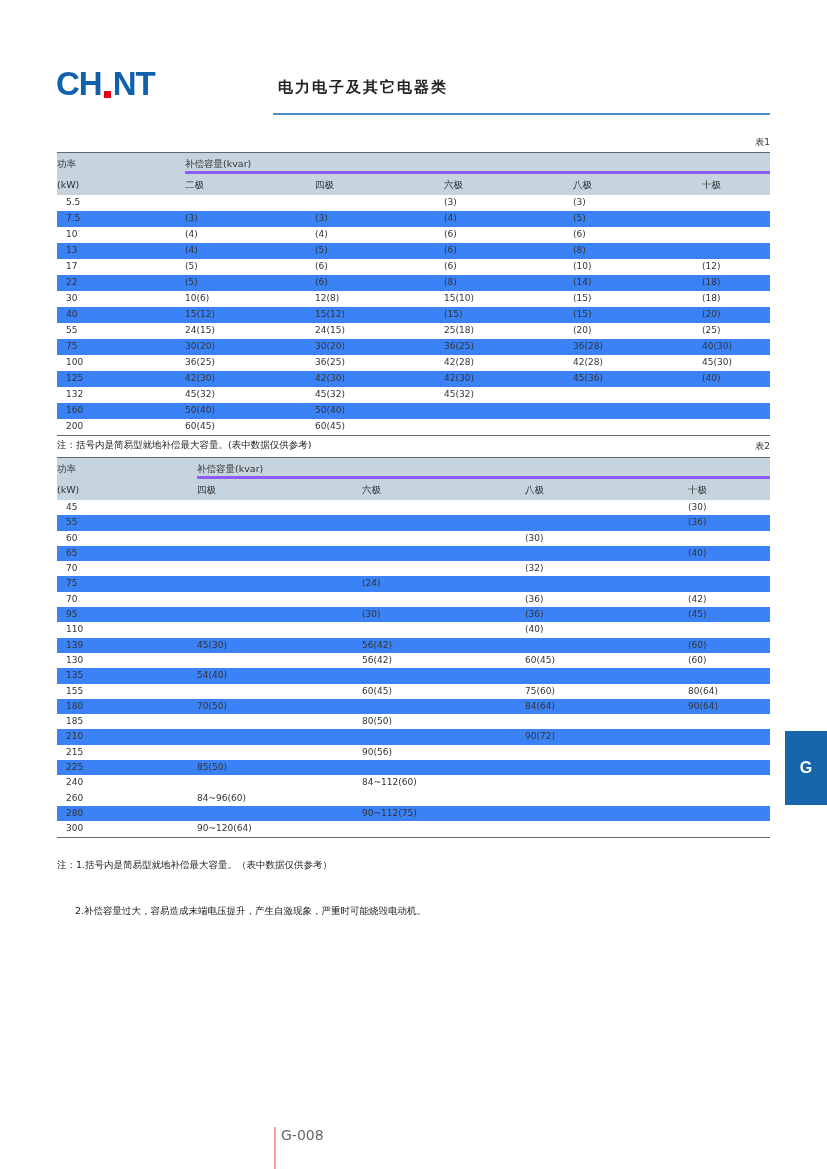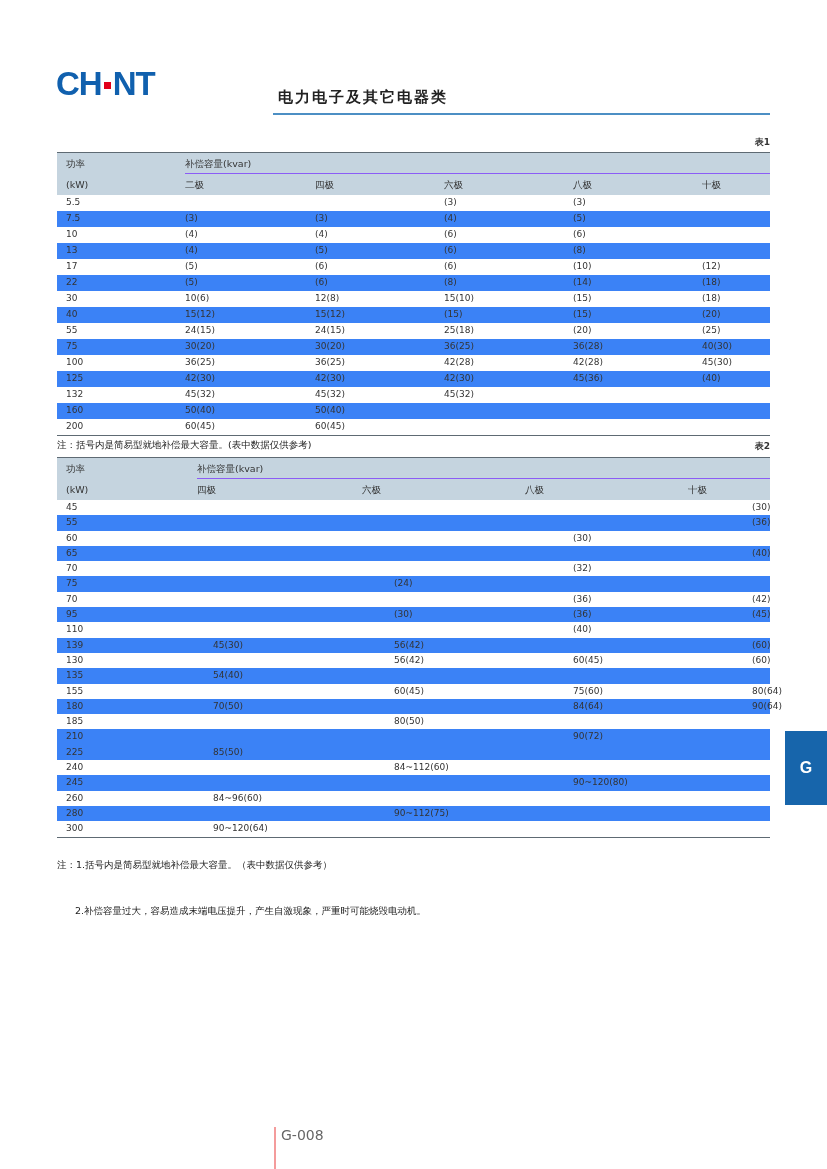--- a/index.html
+++ b/index.html
@@ -1,46 +1,46 @@
 <!DOCTYPE html>
 <html><head>
 <meta charset="utf-8">
 <style>
   * { margin:0; padding:0; box-sizing:border-box; }
   html,body { width:827px; height:1169px; }
   body { background:#fff; font-family:"DejaVu Sans","Liberation Sans",sans-serif; position:relative; overflow:hidden; color:#333; }
 
-  .logo { position:absolute; left:56px; top:70px; display:flex; align-items:center; font-family:"Liberation Sans",sans-serif; font-weight:bold; font-size:33px; line-height:28px; color:#1060AE; letter-spacing:-1px; }
+  .logo { position:absolute; left:56px; top:70px; display:flex; align-items:flex-end; font-family:"Liberation Sans",sans-serif; font-weight:bold; font-size:33px; line-height:28px; color:#1060AE; letter-spacing:-1px; }
   .logo .dot { width:7px; height:7px; background:#E2001A; margin:3px 2px 0 2px; }
 
-  .doc-title { position:absolute; left:278px; top:88px; font-size:15px; font-weight:bold; letter-spacing:2px; color:#222; }
+  .doc-title { position:absolute; left:278px; top:78px; font-size:15px; font-weight:bold; letter-spacing:2px; color:#222; }
   .title-rule { position:absolute; left:273px; top:113px; width:497px; height:2px; background:#4C8FC4; }
 
-  .tbl-label { position:absolute; width:713px; left:57px; text-align:right; font-size:9px; color:#333;font-weight:bold; }
+  .tbl-label { position:absolute; width:713px; left:57px; text-align:right; font-size:9px; color:#333; }
   .t1-label { top:136px; }
   .t2-label { top:440px; }
 
   .tblwrap { position:absolute; left:57px; width:713px; }
   .t1 { top:152px; }
   .t2 { top:457px; }
 
   .t1-grid { display:grid; grid-template-columns:128px 130px 129px 129px 129px 68px; }
   .t2-grid { display:grid; grid-template-columns:140px 165px 163px 163px 82px; }
 
   .thead { background:#C5D4DF; border-top:1px solid #5E6A73; }
   .hcell { height:21px; line-height:21px; font-size:9.5px; color:#333; white-space:nowrap; overflow:hidden; }
-  .hcell.first { padding-left:9px; }
-  .hcell.group { grid-column:2 / -1; border-bottom:1px solid #8b5cf6; }
+  .hcell.first { }
+  .hcell.group { grid-column:2 / -1; border-bottom:3px solid #8b5cf6; }
 
   .tbody { border-bottom:1px solid #5E6A73; }
   .trow { }
   .trow.stripe { background:#3b82f6; }
   .tcell { font-size:9px; line-height:inherit; white-space:nowrap; overflow:hidden; color:#333; }
   .t1 .trow { height:16px; line-height:15.13px; }
-  .t2 .trow { height:15.3px; line-height:15.3px;gap:16px; }
+  .t2 .trow { height:15.3px; line-height:15.3px; }
   .tcell.first { padding-left:9px; }
 
   .note { position:absolute; left:57px; font-size:9.5px; color:#222; white-space:nowrap; }
   .note-t1 { top:439px; }
   .note-t2a { top:859px; }
   .note-t2b { top:905px; left:75px; }
 
   .side-tab { position:absolute; left:785px; top:731px; width:42px; height:74px; background:#1765AB; color:#fff; display:flex; align-items:center; justify-content:center; font-size:16px; font-weight:bold; font-family:"Liberation Sans",sans-serif; }
 
   .footer-line { position:absolute; left:274px; top:1127px; width:2px; height:42px; background:#F49C9C; }
@@ -311,39 +311,39 @@
         <div class="tcell"></div>
         <div class="tcell"></div>
       </div>
       <div class="trow t2-grid stripe">
         <div class="tcell first">210</div>
         <div class="tcell"></div>
         <div class="tcell"></div>
         <div class="tcell">90(72)</div>
         <div class="tcell"></div>
       </div>
+      <div class="trow t2-grid">
+        <div class="tcell first">215</div>
+        <div class="tcell"></div>
+        <div class="tcell">90(56)</div>
+        <div class="tcell"></div>
+        <div class="tcell"></div>
+      </div>
       <div class="trow t2-grid stripe">
         <div class="tcell first">225</div>
         <div class="tcell">85(50)</div>
         <div class="tcell"></div>
         <div class="tcell"></div>
         <div class="tcell"></div>
       </div>
       <div class="trow t2-grid">
         <div class="tcell first">240</div>
         <div class="tcell"></div>
         <div class="tcell">84~112(60)</div>
         <div class="tcell"></div>
-        <div class="tcell"></div>
-      </div>
-      <div class="trow t2-grid stripe">
-        <div class="tcell first">245</div>
-        <div class="tcell"></div>
-        <div class="tcell"></div>
-        <div class="tcell">90~120(80)</div>
         <div class="tcell"></div>
       </div>
       <div class="trow t2-grid">
         <div class="tcell first">260</div>
         <div class="tcell">84~96(60)</div>
         <div class="tcell"></div>
         <div class="tcell"></div>
         <div class="tcell"></div>
       </div>
       <div class="trow t2-grid stripe">

